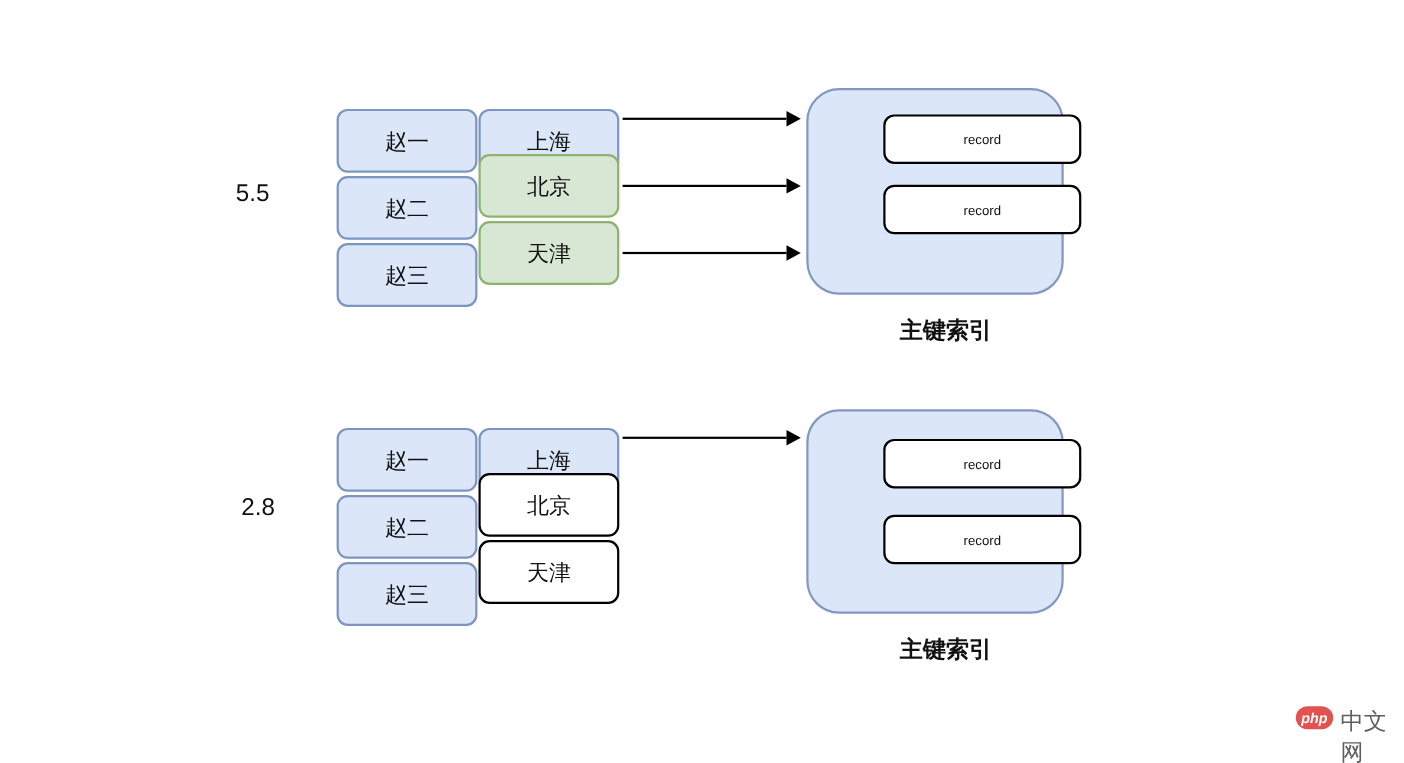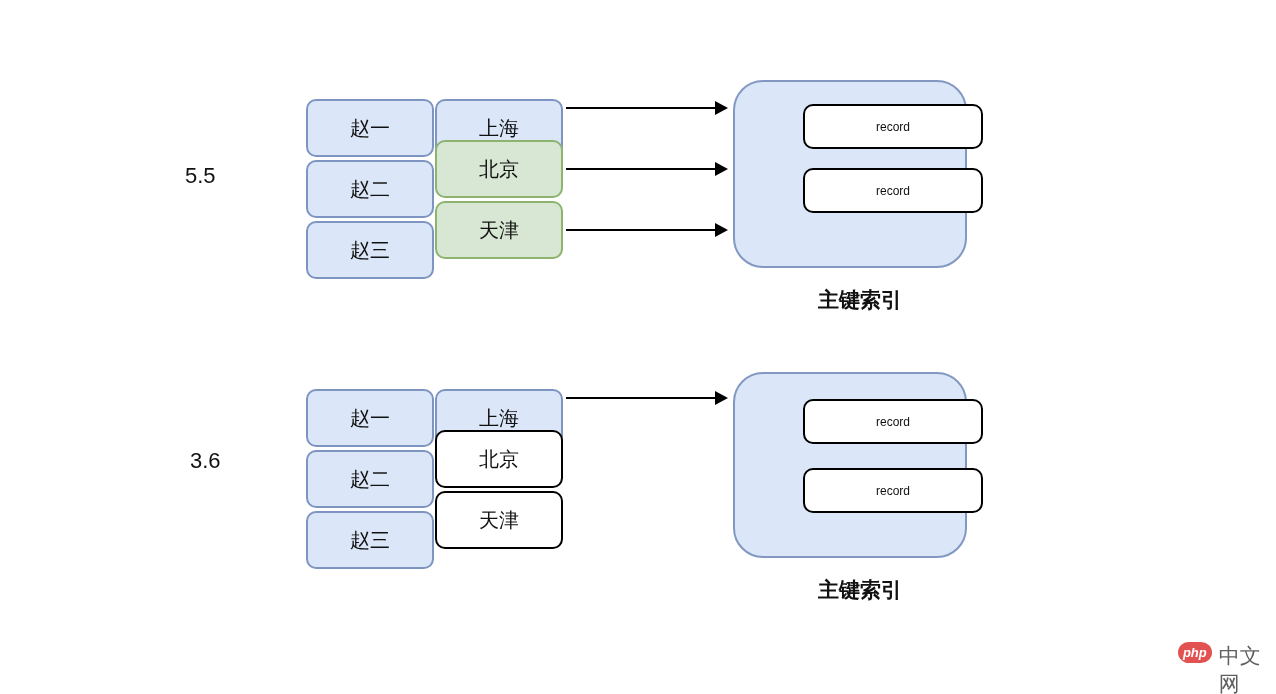--- a/index.html
+++ b/index.html
@@ -12,21 +12,21 @@
     position: relative;
     width: 1276px;
     height: 694px;
     background: var(--page-bg, #ffffff);
     overflow: hidden;
     color: #111;
   }
   .version-label {
     position: absolute;
     width: 60px;
-    text-align: left;
+    text-align: right;
     font-size: 22px;
     color: #111;
   }
   .cell {
     position: absolute;
     width: 128px;
     height: 58px;
     box-sizing: border-box;
     border-radius: 10px;
     display: flex;
@@ -146,21 +146,21 @@
     <div class="arrow" style="left:566px; top:229px; width:149px;"></div>
 
     <div class="index-box" style="left:733px; top:80px; height:188px;">
       <div class="record" style="top:22px;">record</div>
       <div class="record" style="top:86px;">record</div>
     </div>
     <div class="index-caption" style="left:733px; top:286px;">主键索引</div>
   </div>
 
   <div>
-    <div class="version-label" style="left:190px; top:448px;">3.6</div>
+    <div class="version-label" style="left:190px; top:448px;">2.8</div>
 
     <div class="cell blue" style="left:306px; top:369px;">赵一</div>
     <div class="cell blue" style="left:435px; top:369px;">上海</div>
 
     <div class="cell blue" style="left:306px; top:430px;">赵二</div>
     <div class="cell white" style="left:435px; top:430px;">北京</div>
 
     <div class="cell blue" style="left:306px; top:491px;">赵三</div>
     <div class="cell white" style="left:435px; top:491px;">天津</div>
 

